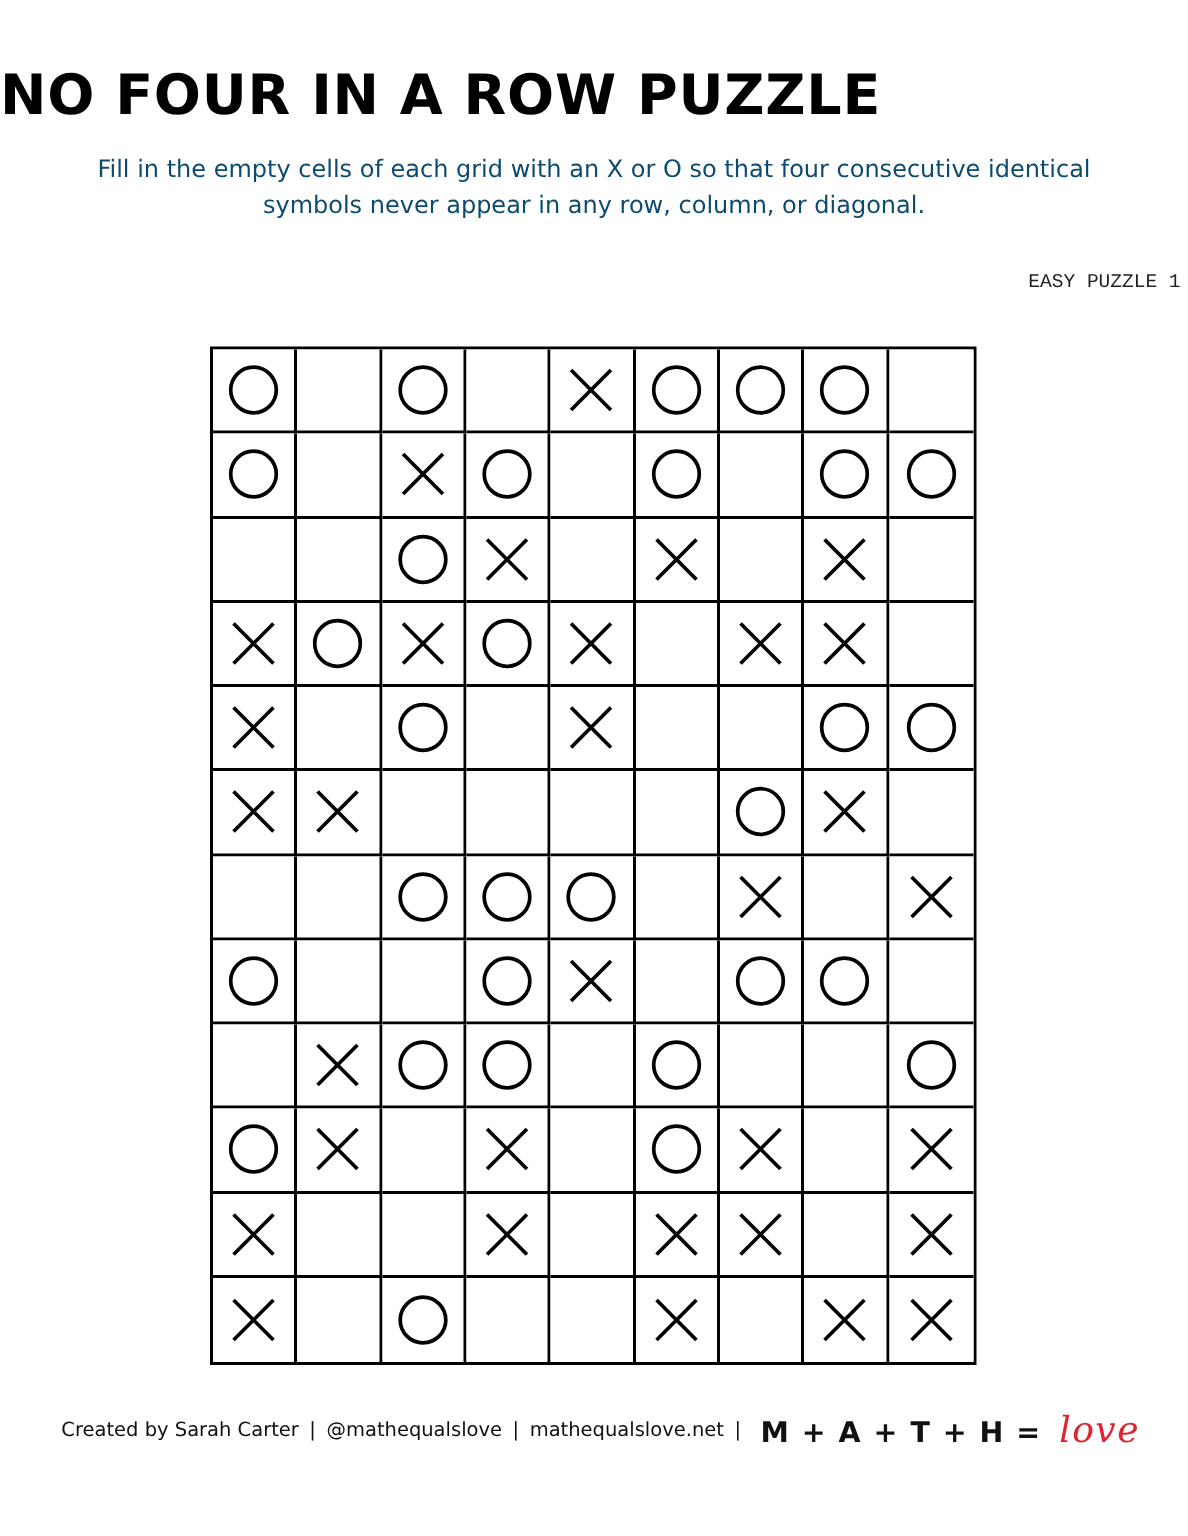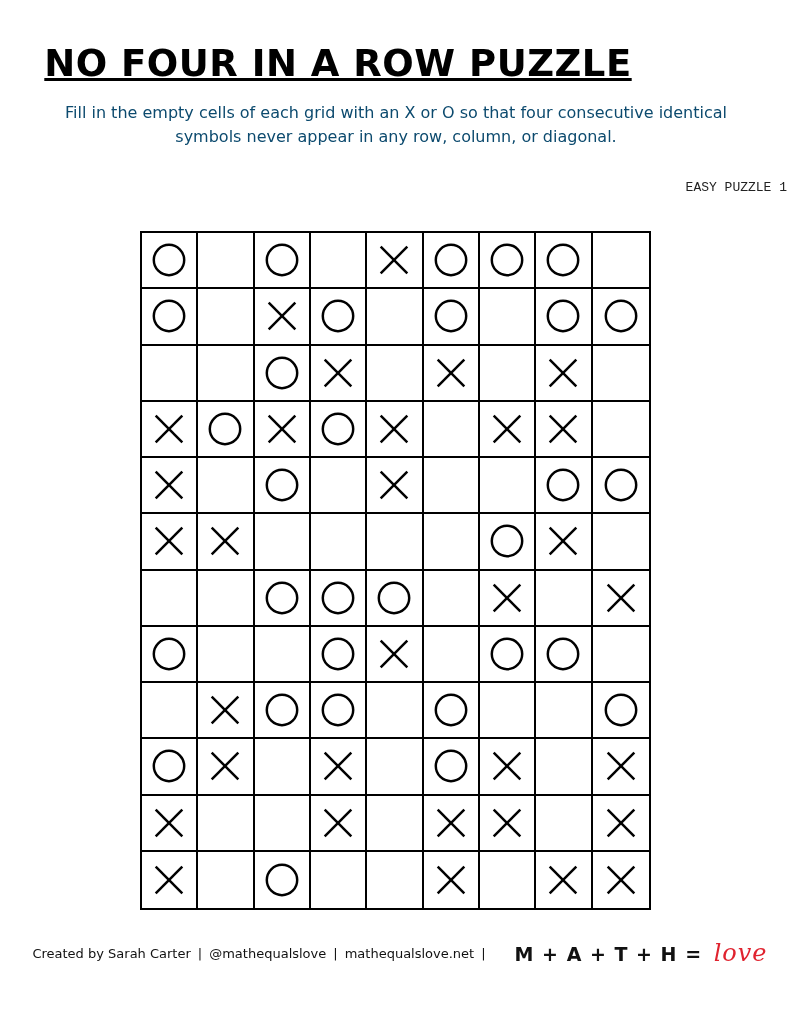--- a/index.html
+++ b/index.html
@@ -1,27 +1,27 @@
 <!DOCTYPE html>
 <html><head>
   <meta charset="utf-8">
   <style>
     html, body { margin: 0; padding: 0; background: #ffffff; }
     body { width: 792px; height: 1024px; position: relative; overflow: hidden; font-family: "DejaVu Sans", sans-serif; color: #000; }
-    .title { position: absolute; left: 0; top: 40px; width: 676px; text-align: center; font-family: "DejaVu Sans", sans-serif; font-weight: bold; font-size: 37px; letter-spacing: 0.5px; line-height: 48px; text-decoration: underline; }
+    .title { position: absolute; left: 0; top: 40px; width: 676px; text-align: left; font-family: "DejaVu Sans", sans-serif; font-weight: bold; font-size: 37px; letter-spacing: 0.5px; line-height: 48px; }
     .instructions { position: absolute; left: 40px; top: 101px; width: 712px; text-align: center; font-family: "DejaVu Sans", sans-serif; font-size: 16px; line-height: 24px; color: #0c4a6e; }
     .subtitle { position: absolute; left: 0; top: 180px; width: 787px; text-align: right; font-family: Liberation Mono, monospace; font-size: 13px; color: #222; }
     .grid { position: absolute; left: 140px; top: 231px; width: 511px; height: 679px; border: 2px solid #000; box-sizing: border-box; display: grid; grid-template-columns: repeat(9, 1fr); grid-template-rows: repeat(12, 1fr); }
     .cell { border-right: 2px solid #000; border-bottom: 2px solid #000; box-sizing: border-box; display: flex; align-items: center; justify-content: center; background: #fff; }
     .cell.last-col { border-right: none; }
     .cell.last-row { border-bottom: none; }
     .cell svg { width: 38px; height: 38px; }
-    .footer { position: absolute; left: 40px; top: 938px; width: 720px; height: 30px; display: flex; align-items: center; justify-content: center; font-family: "DejaVu Sans", sans-serif; font-size: 13px; color: #111; white-space: nowrap; }
+    .footer { position: absolute; left: 40px; top: 938px; width: 720px; height: 30px; display: flex; align-items: center; justify-content: flex-end; font-family: "DejaVu Sans", sans-serif; font-size: 13px; color: #111; white-space: nowrap; }
     .footer .sep { margin: 0 7px; }
-    .brand { font-weight: bold; font-size: 19px; letter-spacing: 1px; margin-left: 22px; }
+    .brand { font-weight: bold; font-size: 19px; letter-spacing: 1px; margin-left: 6px; }
     .brand .love { color: #e0232f; font-family: "DejaVu Serif", serif; font-style: italic; font-weight: normal; font-size: 24px; margin-left: 4px; }
   </style>
 </head>
 <body>
 
 <div class="title">NO FOUR IN A ROW PUZZLE</div>
 <div class="instructions">Fill in the empty cells of each grid with an X or O so that four consecutive identical symbols never appear in any row, column, or diagonal.</div>
 <div class="subtitle">EASY PUZZLE 1</div>
 
 <div class="grid" id="puzzle-grid">

